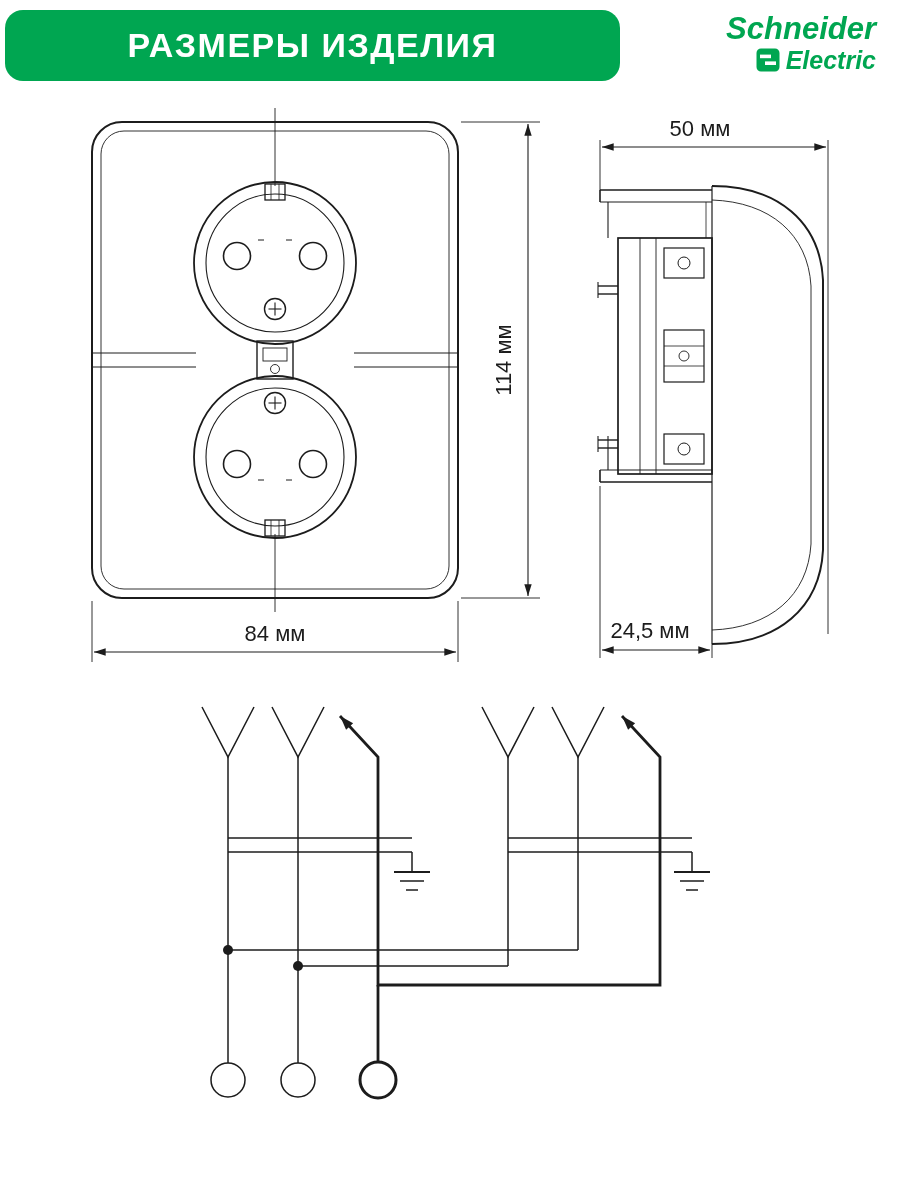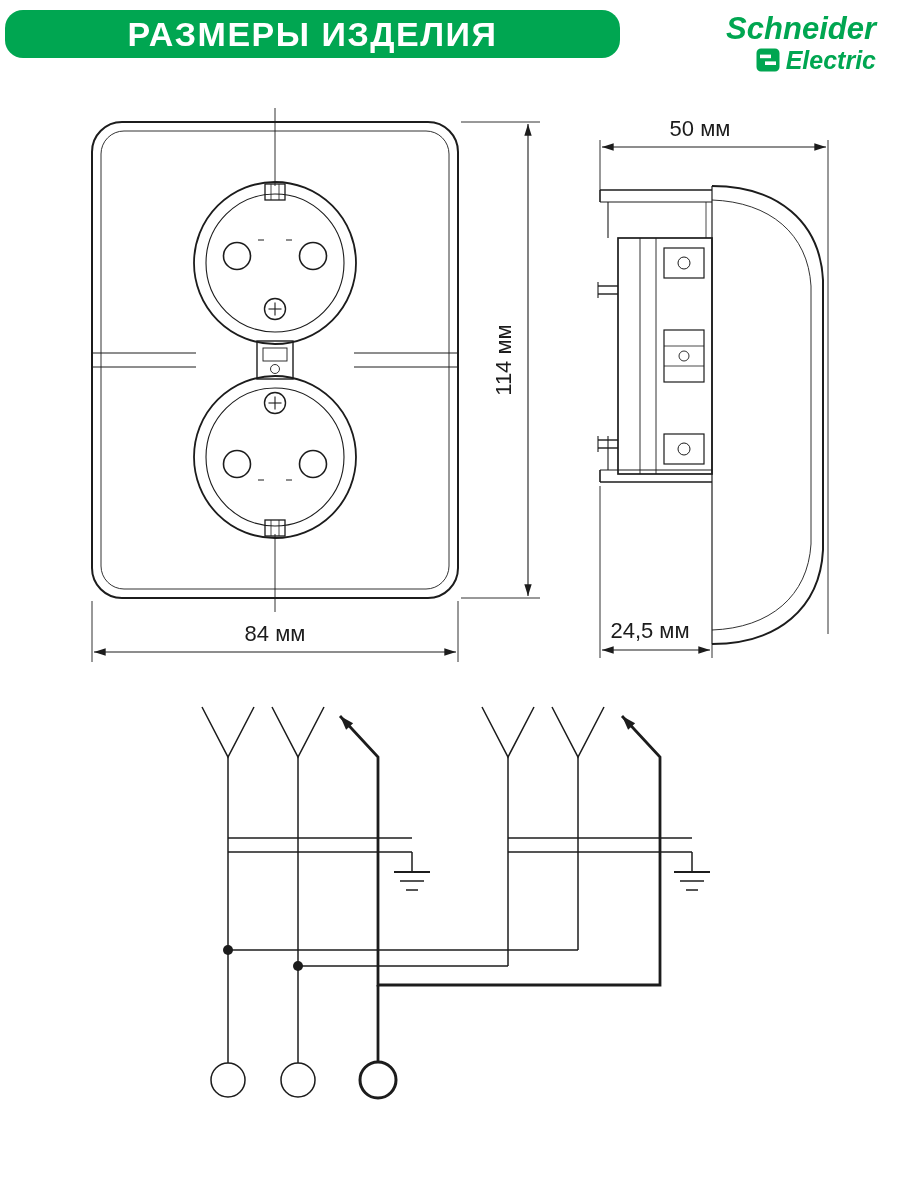--- a/index.html
+++ b/index.html
@@ -1,19 +1,19 @@
 <!DOCTYPE html>
 <html><head>
 <meta charset="utf-8">
 <style>
   html,body{margin:0;padding:0;background:#ffffff;}
   body{width:900px;height:1200px;font-family:"Liberation Sans",sans-serif;position:relative;overflow:hidden;}
   .page{position:absolute;left:0;top:0;width:900px;height:1200px;background:#ffffff;}
 
-  .banner{position:absolute;left:5px;top:10px;width:615px;height:48px;background:#00A651;
+  .banner{position:absolute;left:5px;top:10px;width:615px;height:71px;background:#00A651;
           border-radius:18px;display:flex;align-items:center;justify-content:center;}
   .banner-title{color:#ffffff;font-weight:700;font-size:34px;letter-spacing:1.5px;white-space:nowrap;}
 
   .schneider{position:absolute;top:13px;right:24px;text-align:left;color:#00A651;font-style:italic;font-weight:700;}
   .schneider .l1{font-size:31px;line-height:1;}
   .schneider .row{display:flex;align-items:center;justify-content:flex-end;gap:5px;margin-top:3px;}
   .schneider .l2{font-size:25px;line-height:1;}
 
   .drawing{position:absolute;left:0;top:0;}
   .drawing text{font-family:"Liberation Sans",sans-serif;fill:#1C1C1C;stroke:none;}

